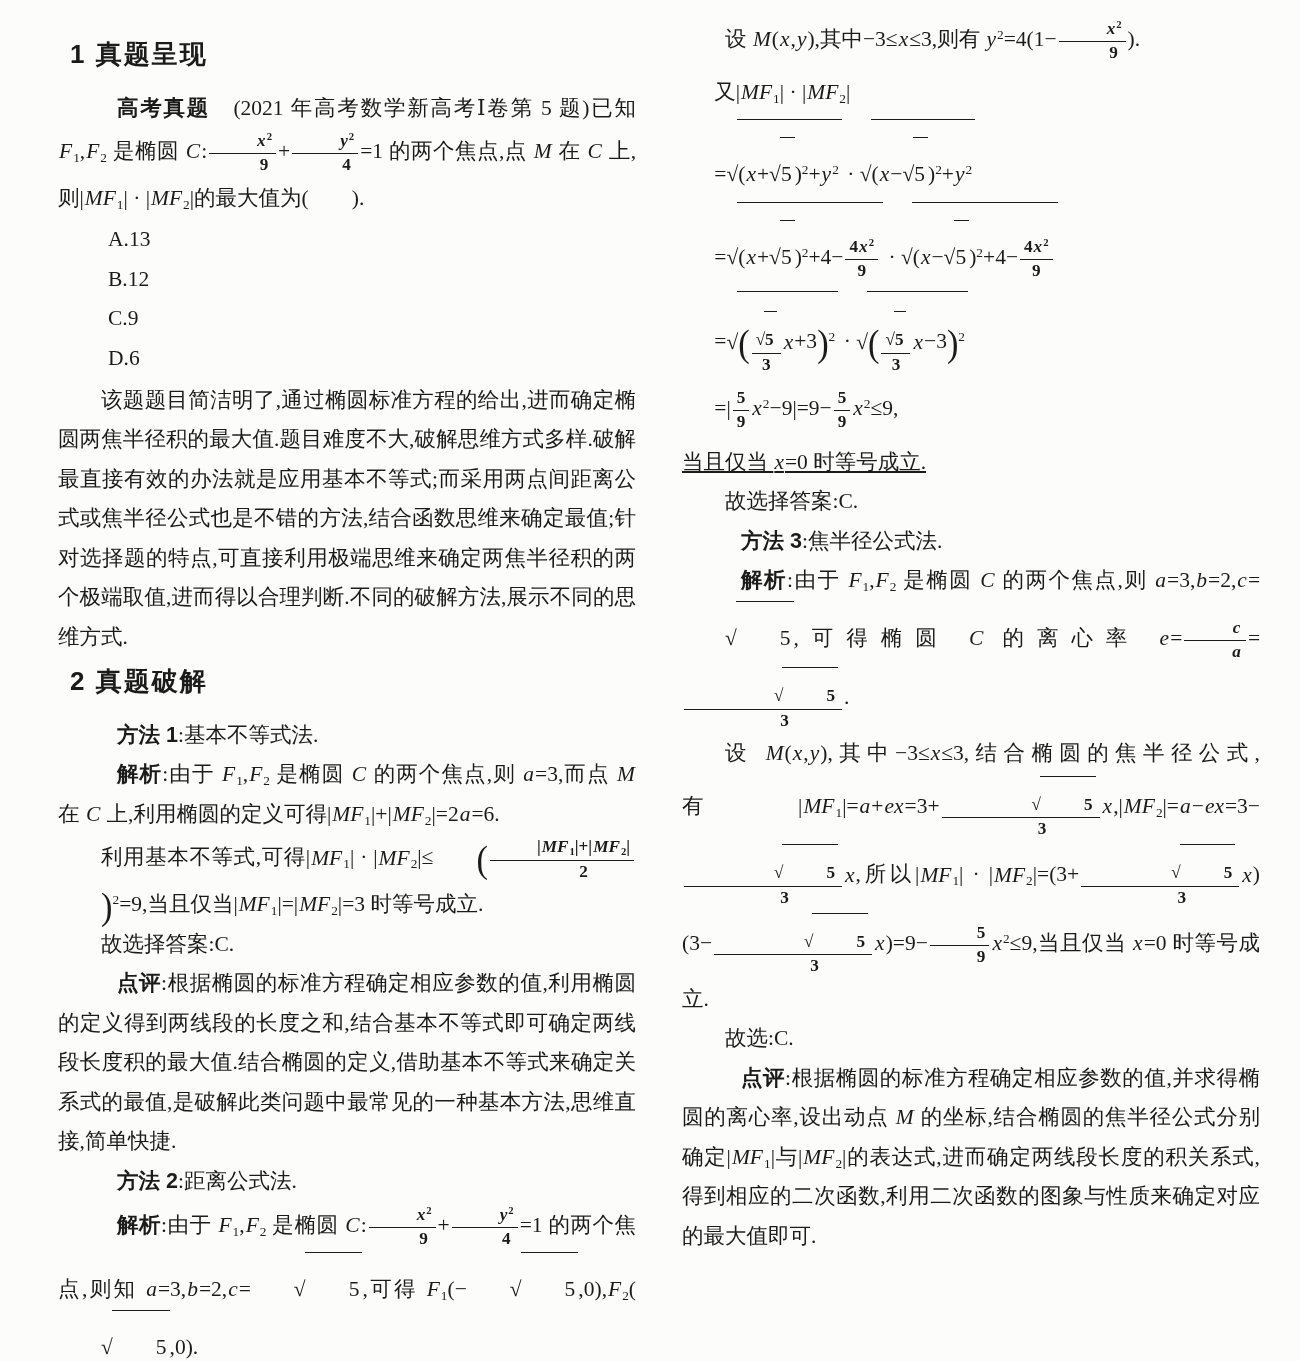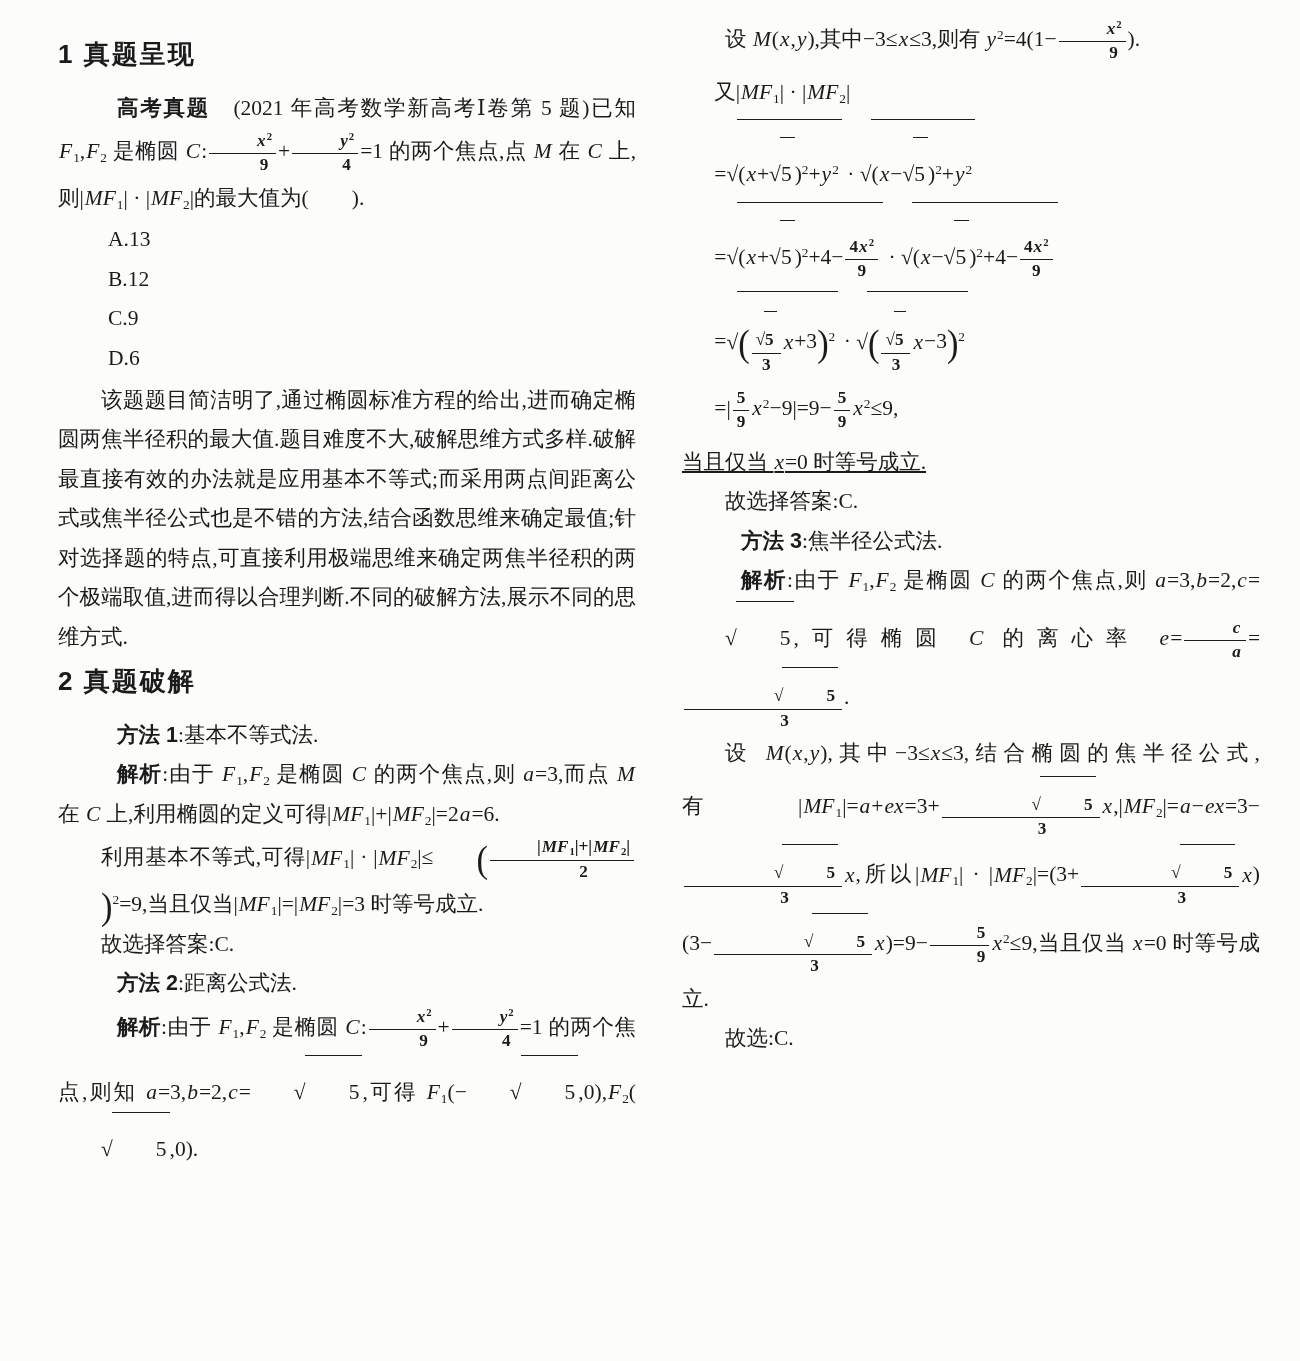--- a/index.html
+++ b/index.html
@@ -9,21 +9,21 @@
     background:#fcfcfa;color:#1b1b1b;
     display:flex;gap:46px;padding:16px 40px 0 58px;
     font-family:"Liberation Serif","DejaVu Serif",serif;
     font-size:21.5px;line-height:1.84;
   }
   .col{flex:1 1 0;min-width:0;}
   .col-left{padding-top:14px;}
   .sec-h{
     font-family:"Liberation Sans","DejaVu Sans",sans-serif;
     font-weight:700;font-size:26px;line-height:1.25;
-    margin:8px 0 18px 0;letter-spacing:2px;
+    margin:8px 0 18px 12px;letter-spacing:2px;
   }
   .para{text-align:justify;text-indent:2em;}
   .para.noind{text-indent:0;text-decoration:underline;}
   .hb{font-family:"Liberation Sans","DejaVu Sans",sans-serif;font-weight:700;margin-left:16px;}
   .options{display:flex;justify-content:space-between;padding:2px 96px 2px 50px;flex-direction:column;}
   .mline{margin:6px 0 7px 1.5em;}
   i{padding:0 1px;}
   sub,sup{font-size:0.62em;line-height:0;}
   sup{vertical-align:0.55em;}
   sub{vertical-align:-0.3em;}
@@ -53,30 +53,32 @@
         <span class="opt">B.12</span>
         <span class="opt">C.9</span>
         <span class="opt">D.6</span>
       </div>
       <div class="para">该题题目简洁明了,通过椭圆标准方程的给出,进而确定椭圆两焦半径积的最大值.题目难度不大,破解思维方式多样.破解最直接有效的办法就是应用基本不等式;而采用两点间距离公式或焦半径公式也是不错的方法,结合函数思维来确定最值;针对选择题的特点,可直接利用极端思维来确定两焦半径积的两个极端取值,进而得以合理判断.不同的破解方法,展示不同的思维方式.</div>
       <div class="sec-h">2 真题破解</div>
       <div class="para"><b class="hb">方法 1</b>:基本不等式法.</div>
       <div class="para"><b class="hb">解析</b>:由于 <i>F</i><sub>1</sub>,<i>F</i><sub>2</sub> 是椭圆 <i>C</i> 的两个焦点,则 <i>a</i>=3,而点 <i>M</i> 在 <i>C</i> 上,利用椭圆的定义可得|<i>MF</i><sub>1</sub>|+|<i>MF</i><sub>2</sub>|=2<i>a</i>=6.</div>
       <div class="para">利用基本不等式,可得|<i>MF</i><sub>1</sub>| · |<i>MF</i><sub>2</sub>|≤<span class="bp">(</span><span class="fr"><span class="fn">|<i>MF</i><sub>1</sub>|+|<i>MF</i><sub>2</sub>|</span><span class="fd">2</span></span><span class="bp">)</span><sup>2</sup>=9,当且仅当|<i>MF</i><sub>1</sub>|=|<i>MF</i><sub>2</sub>|=3 时等号成立.</div>
       <div class="para">故选择答案:C.</div>
+      <div class="para"><b class="hb">点评</b>:根据椭圆的标准方程确定相应参数的值,利用椭圆的定义得到两线段的长度之和,结合基本不等式即可确定两线段长度积的最大值.结合椭圆的定义,借助基本不等式来确定关系式的最值,是破解此类问题中最常见的一种基本方法,思维直接,简单快捷.</div>
       <div class="para"><b class="hb">方法 2</b>:距离公式法.</div>
       <div class="para"><b class="hb">解析</b>:由于 <i>F</i><sub>1</sub>,<i>F</i><sub>2</sub> 是椭圆 <i>C</i>:<span class="fr"><span class="fn"><i>x</i><sup>2</sup></span><span class="fd">9</span></span>+<span class="fr"><span class="fn"><i>y</i><sup>2</sup></span><span class="fd">4</span></span>=1 的两个焦点,则知 <i>a</i>=3,<i>b</i>=2,<i>c</i>=<span class="sq"><span class="in">5</span></span>,可得 <i>F</i><sub>1</sub>(−<span class="sq"><span class="in">5</span></span>,0),<i>F</i><sub>2</sub>(<span class="sq"><span class="in">5</span></span>,0).</div>
     </div>
   <div class="col col-right">
       <div class="para">设 <i>M</i>(<i>x</i>,<i>y</i>),其中−3≤<i>x</i>≤3,则有 <i>y</i><sup>2</sup>=4(1−<span class="fr"><span class="fn"><i>x</i><sup>2</sup></span><span class="fd">9</span></span>).</div>
       <div class="mline">又|<i>MF</i><sub>1</sub>| · |<i>MF</i><sub>2</sub>|</div>
       <div class="mline">=<span class="sq"><span class="in">(<i>x</i>+<span class="sq"><span class="in">5</span></span>)<sup>2</sup>+<i>y</i><sup>2</sup></span></span> · <span class="sq"><span class="in">(<i>x</i>−<span class="sq"><span class="in">5</span></span>)<sup>2</sup>+<i>y</i><sup>2</sup></span></span></div>
       <div class="mline">=<span class="sq"><span class="in">(<i>x</i>+<span class="sq"><span class="in">5</span></span>)<sup>2</sup>+4−<span class="fr"><span class="fn">4<i>x</i><sup>2</sup></span><span class="fd">9</span></span></span></span> · <span class="sq"><span class="in">(<i>x</i>−<span class="sq"><span class="in">5</span></span>)<sup>2</sup>+4−<span class="fr"><span class="fn">4<i>x</i><sup>2</sup></span><span class="fd">9</span></span></span></span></div>
       <div class="mline">=<span class="sq"><span class="in"><span class="bp">(</span><span class="fr"><span class="fn"><span class="sq"><span class="in">5</span></span></span><span class="fd">3</span></span><i>x</i>+3<span class="bp">)</span><sup>2</sup></span></span> · <span class="sq"><span class="in"><span class="bp">(</span><span class="fr"><span class="fn"><span class="sq"><span class="in">5</span></span></span><span class="fd">3</span></span><i>x</i>−3<span class="bp">)</span><sup>2</sup></span></span></div>
       <div class="mline">=|<span class="fr"><span class="fn">5</span><span class="fd">9</span></span><i>x</i><sup>2</sup>−9|=9−<span class="fr"><span class="fn">5</span><span class="fd">9</span></span><i>x</i><sup>2</sup>≤9,</div>
       <div class="para noind">当且仅当 <i>x</i>=0 时等号成立.</div>
       <div class="para">故选择答案:C.</div>
       <div class="para"><b class="hb">方法 3</b>:焦半径公式法.</div>
       <div class="para"><b class="hb">解析</b>:由于 <i>F</i><sub>1</sub>,<i>F</i><sub>2</sub> 是椭圆 <i>C</i> 的两个焦点,则 <i>a</i>=3,<i>b</i>=2,<i>c</i>=<span class="sq"><span class="in">5</span></span>,可得椭圆 <i>C</i> 的离心率 <i>e</i>=<span class="fr"><span class="fn"><i>c</i></span><span class="fd"><i>a</i></span></span>=<span class="fr"><span class="fn"><span class="sq"><span class="in">5</span></span></span><span class="fd">3</span></span>.</div>
       <div class="para">设 <i>M</i>(<i>x</i>,<i>y</i>),其中−3≤<i>x</i>≤3,结合椭圆的焦半径公式,有|<i>MF</i><sub>1</sub>|=<i>a</i>+<i>ex</i>=3+<span class="fr"><span class="fn"><span class="sq"><span class="in">5</span></span></span><span class="fd">3</span></span><i>x</i>,|<i>MF</i><sub>2</sub>|=<i>a</i>−<i>ex</i>=3−<span class="fr"><span class="fn"><span class="sq"><span class="in">5</span></span></span><span class="fd">3</span></span><i>x</i>,所以|<i>MF</i><sub>1</sub>| · |<i>MF</i><sub>2</sub>|=(3+<span class="fr"><span class="fn"><span class="sq"><span class="in">5</span></span></span><span class="fd">3</span></span><i>x</i>)(3−<span class="fr"><span class="fn"><span class="sq"><span class="in">5</span></span></span><span class="fd">3</span></span><i>x</i>)=9−<span class="fr"><span class="fn">5</span><span class="fd">9</span></span><i>x</i><sup>2</sup>≤9,当且仅当 <i>x</i>=0 时等号成立.</div>
       <div class="para">故选:C.</div>
+      <div class="para"><b class="hb">点评</b>:根据椭圆的标准方程确定相应参数的值,并求得椭圆的离心率,设出动点 <i>M</i> 的坐标,结合椭圆的焦半径公式分别确定|<i>MF</i><sub>1</sub>|与|<i>MF</i><sub>2</sub>|的表达式,进而确定两线段长度的积关系式,得到相应的二次函数,利用二次函数的图象与性质来确定对应的最大值即可.</div>
     </div>
 </div>
 
 </body></html>

